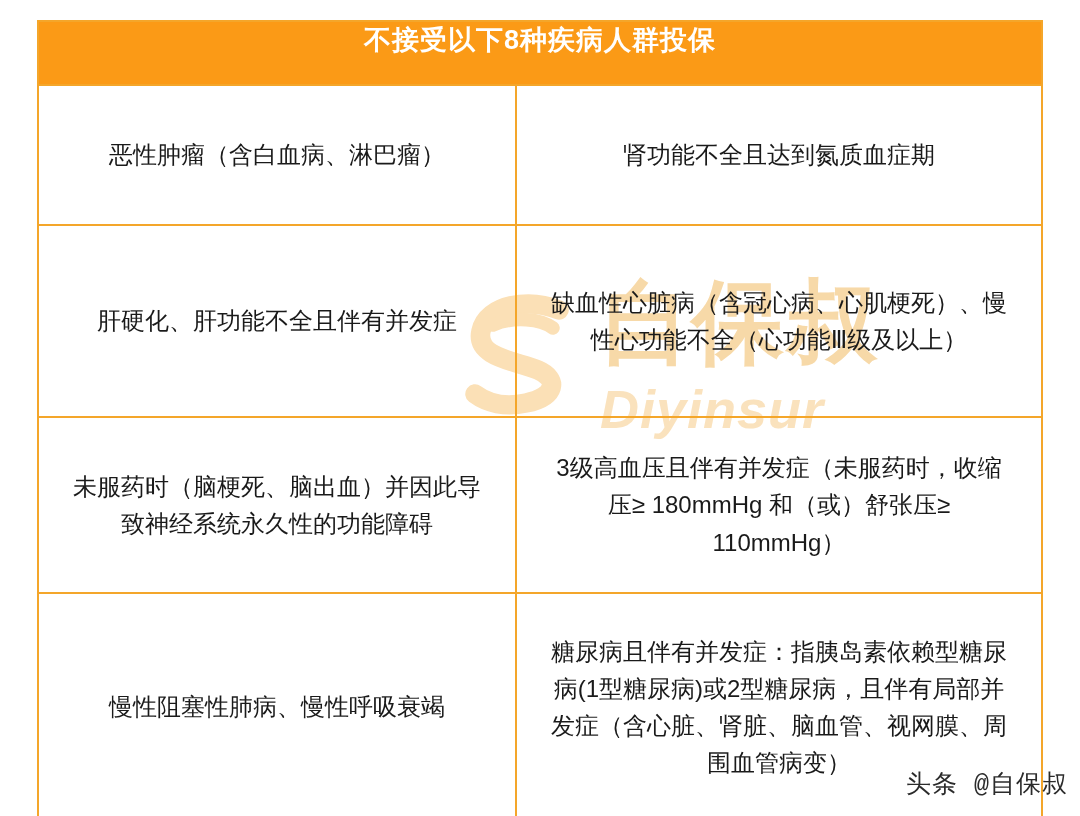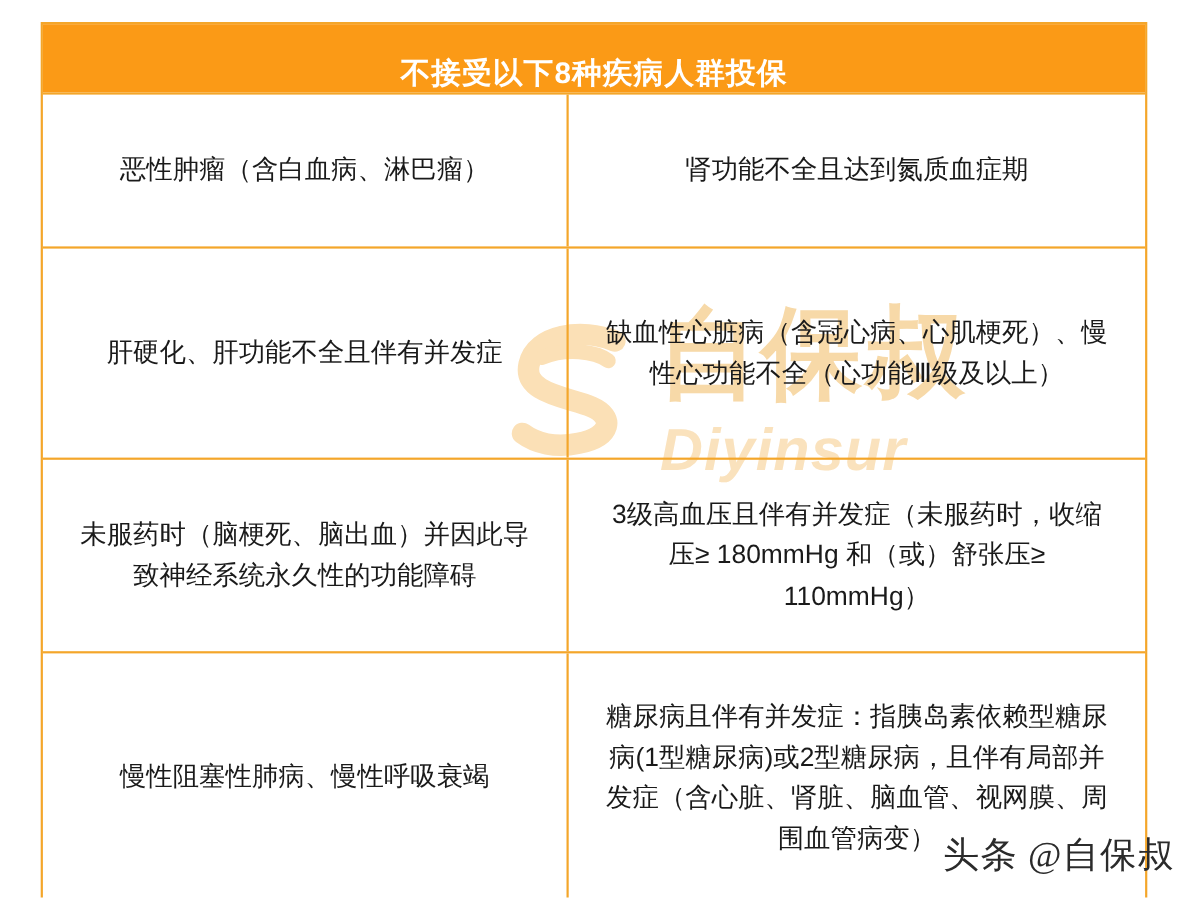--- a/index.html
+++ b/index.html
@@ -76,21 +76,21 @@
     box-sizing: border-box;
     border: 2px solid #f4a62a;
     border-collapse: collapse;
     z-index: 1;
     background: transparent;
   }
   #table-header {
     height: 62px;
     background: #fb9a16;
     display: flex;
-    align-items: flex-end;
+    align-items: flex-start;
     justify-content: center;
   }
   #table-header .title-text {
     color: #ffffff;
     font-size: 27px;
     font-weight: 700;
     letter-spacing: 1px;
     font-family: "Liberation Sans", "DejaVu Sans", sans-serif;
   }
   .t-row {
@@ -122,26 +122,26 @@
   .row-1 { height: 192px; }
   .row-2 { height: 176px; }
   .row-3 { height: 228px; }
 
   
   #account-watermark {
     position: absolute;
     right: 12px;
     bottom: 16px;
     z-index: 3;
-    font-size: 33px;
+    font-size: 25px;
     color: #2b2b2b;
     font-weight: 400;
     letter-spacing: 1px;
     white-space: nowrap;
-    font-family: Liberation Serif, serif;
+    font-family: Liberation Mono, monospace;
   }
 </style>
 </head>
 <body>
 
 <div id="watermark-layer">
   <div class="wm-logo">
     <span class="wm-swoosh">
       <svg viewBox="0 0 100 100" width="150" height="150" aria-hidden="true">
         <path d="M74 20 C54 12, 26 16, 22 34 C18 52, 46 54, 60 60 C74 66, 72 78, 52 82 C38 85, 26 82, 18 76" fill="none" stroke="#fbe0b6" stroke-width="13" stroke-linecap="round"></path>

